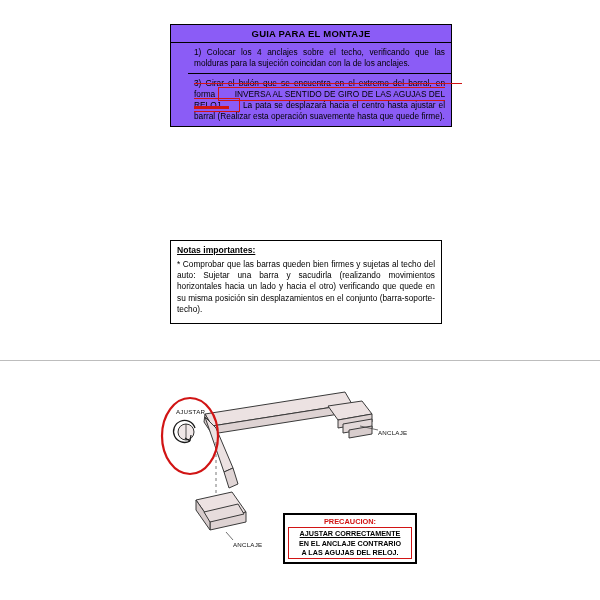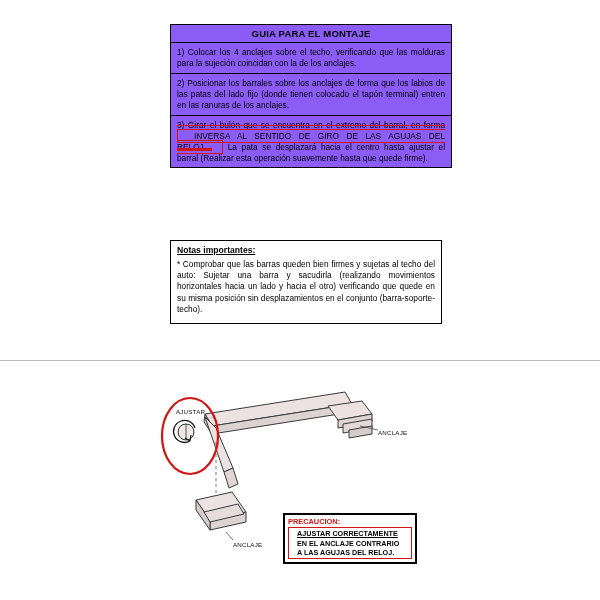--- a/index.html
+++ b/index.html
@@ -33,20 +33,21 @@
     padding: 3px 2px 3px 2px;
     border-bottom: 1px solid #000;
     letter-spacing: .2px;
   }
   .step {
     font-size: 8.3px;
     line-height: 1.32;
     padding: 4px 6px 4px 6px;
     text-align: justify;
     border-bottom: 1px solid #000;
+    margin-left: 17px;
   }
   .step:last-child { border-bottom: none; }
   
   .redline {
     position: absolute;
     background: #d11414;
     height: 1.5px;
   }
   .redbox {
     border: 1.4px solid #d11414;
@@ -109,20 +110,21 @@
   
   .caution-box {
     position: absolute;
     left: 283px;
     top: 513px;
     width: 134px;
     border: 2px solid #000;
     background: #fff;
     box-sizing: border-box;
     padding: 2px 3px 3px 3px;
+    text-align: center;
   }
   .caution-title {
     font-size: 7.4px;
     font-weight: bold;
     color: #d11414;
     line-height: 1.25;
   }
   .caution-body {
     font-size: 7.2px;
     font-weight: bold;
@@ -134,21 +136,20 @@
   .caution-body .u { text-decoration: underline; }
 </style>
 </head>
 <body>
 
 <div class="guide-box">
   <div class="guide-title">GUIA PARA EL MONTAJE</div>
 
   <div class="step">1) Colocar los 4 anclajes sobre el techo, verificando que las molduras para la sujeción coincidan con la de los anclajes.</div>
 
-  <div class="step">2) Posicionar los barrales sobre los anclajes de forma que los labios de las patas del lado fijo (donde tienen colocado el tapón terminal) entren en las ranuras de los anclajes.</div>
 
   <div class="step" style="position:relative;">
     <span>3) Girar el bulón que se encuentra en el extremo del barral, en forma </span><span class="redbox" style="display:inline;">INVERSA AL SENTIDO DE GIRO DE LAS AGUJAS DEL RELOJ.</span><span> La pata se desplazará hacia el centro hasta ajustar el barral (Realizar esta operación suavemente hasta que quede firme).</span>
     <span class="redline" style="left:6px;  top:9px;  width:268px;"></span>
     <span class="redline" style="left:6px;  top:32px; width:35px; height:3px;"></span>
   </div>
 
 </div>
 
 <div class="notes-box">

